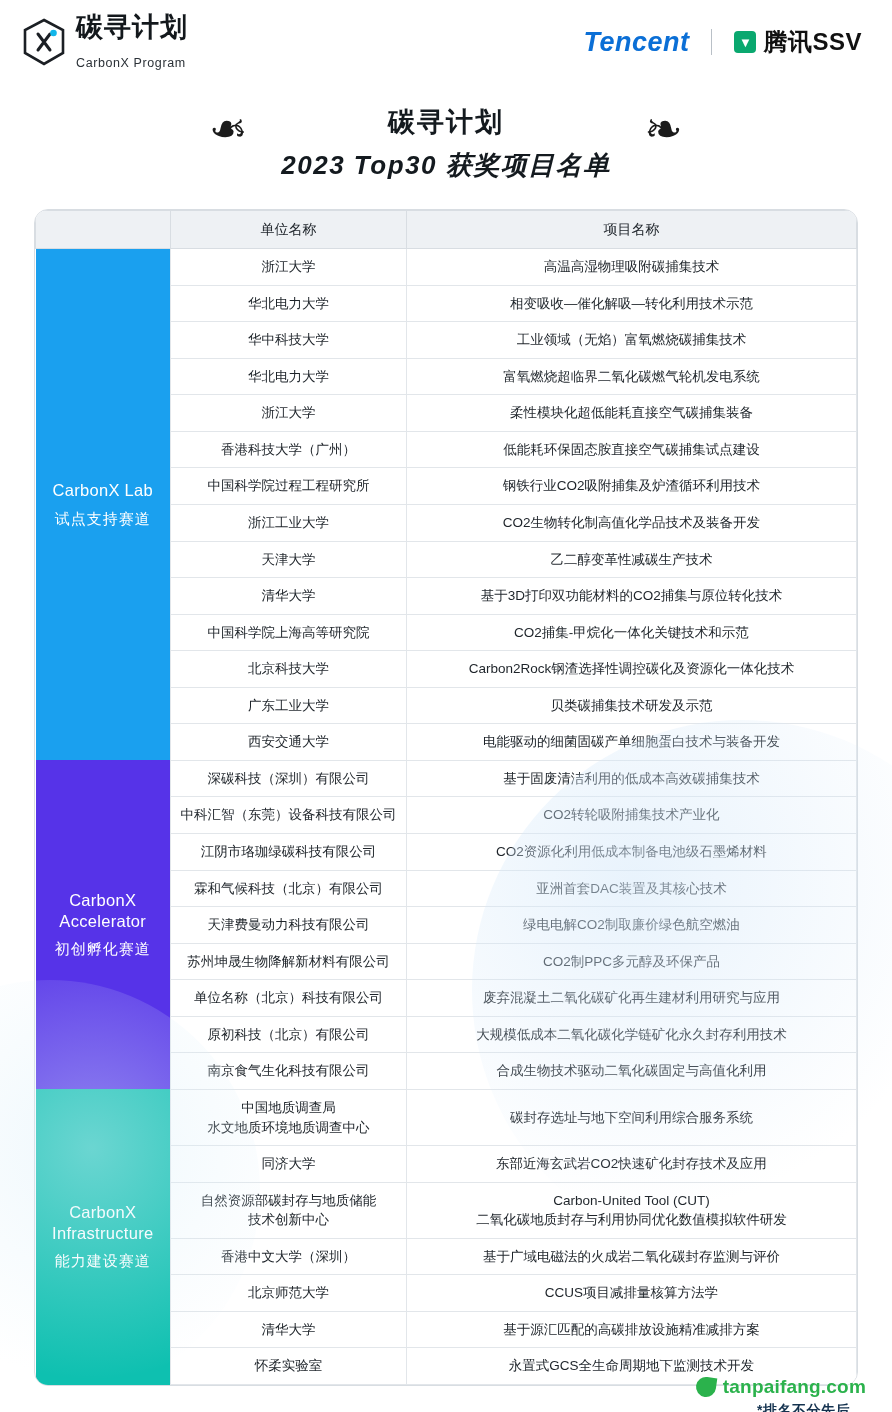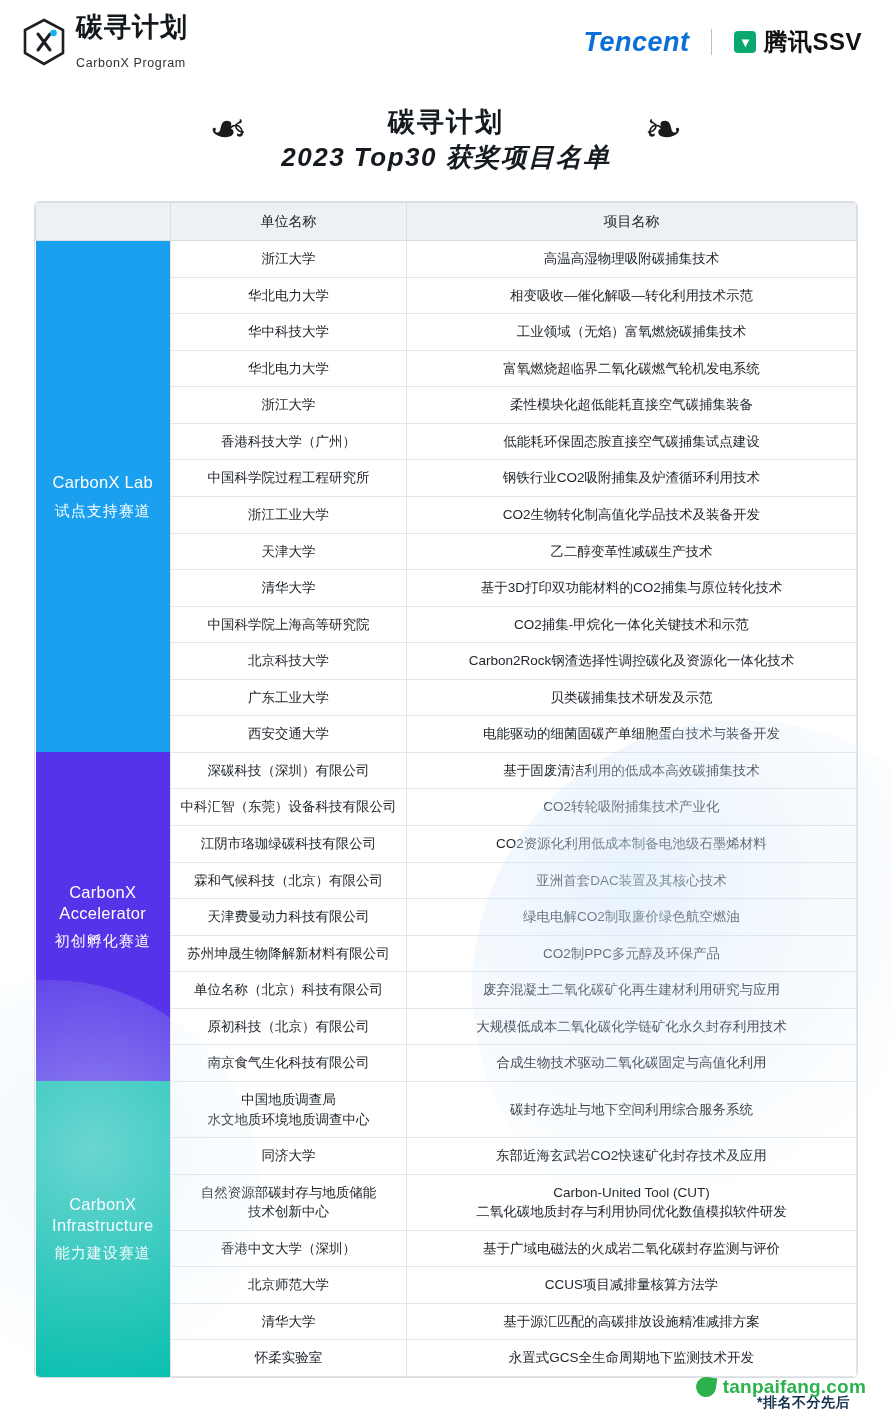--- a/index.html
+++ b/index.html
@@ -65,34 +65,34 @@
   .title-block {
     text-align:center;
     margin-top:18px;
     position:relative;
   }
   .title-line1 {
     font-size:27px; font-weight:bold; color:#141a1f; letter-spacing:2px;
   }
   .title-line2 {
     font-size:26px; font-weight:bold; color:#141a1f; letter-spacing:1.5px;
-    font-style:italic;
+    margin-top:8px; font-style:italic;
   }
   .laurels { position:relative; display:inline-block; }
   .laurel {
     position:absolute; top:2px; font-size:46px; color:#1b1b1b; line-height:1;
   }
   .laurel.left { left:-72px; transform: scaleX(-1); }
   .laurel.right { right:-72px; }
 
   
   .table-wrap {
     margin: 26px 34px 0 34px;
     border:1px solid #d8dde2;
-    border-radius:6px;
+    border-radius:14px;
     overflow:hidden;
     background:#fff;
   }
   table { border-collapse:collapse; width:100%; table-layout:fixed; }
   col.c-track { width:135px; }
   col.c-unit  { width:236px; }
   col.c-proj  { width:auto; }
 
   thead th {
     height:38px;

